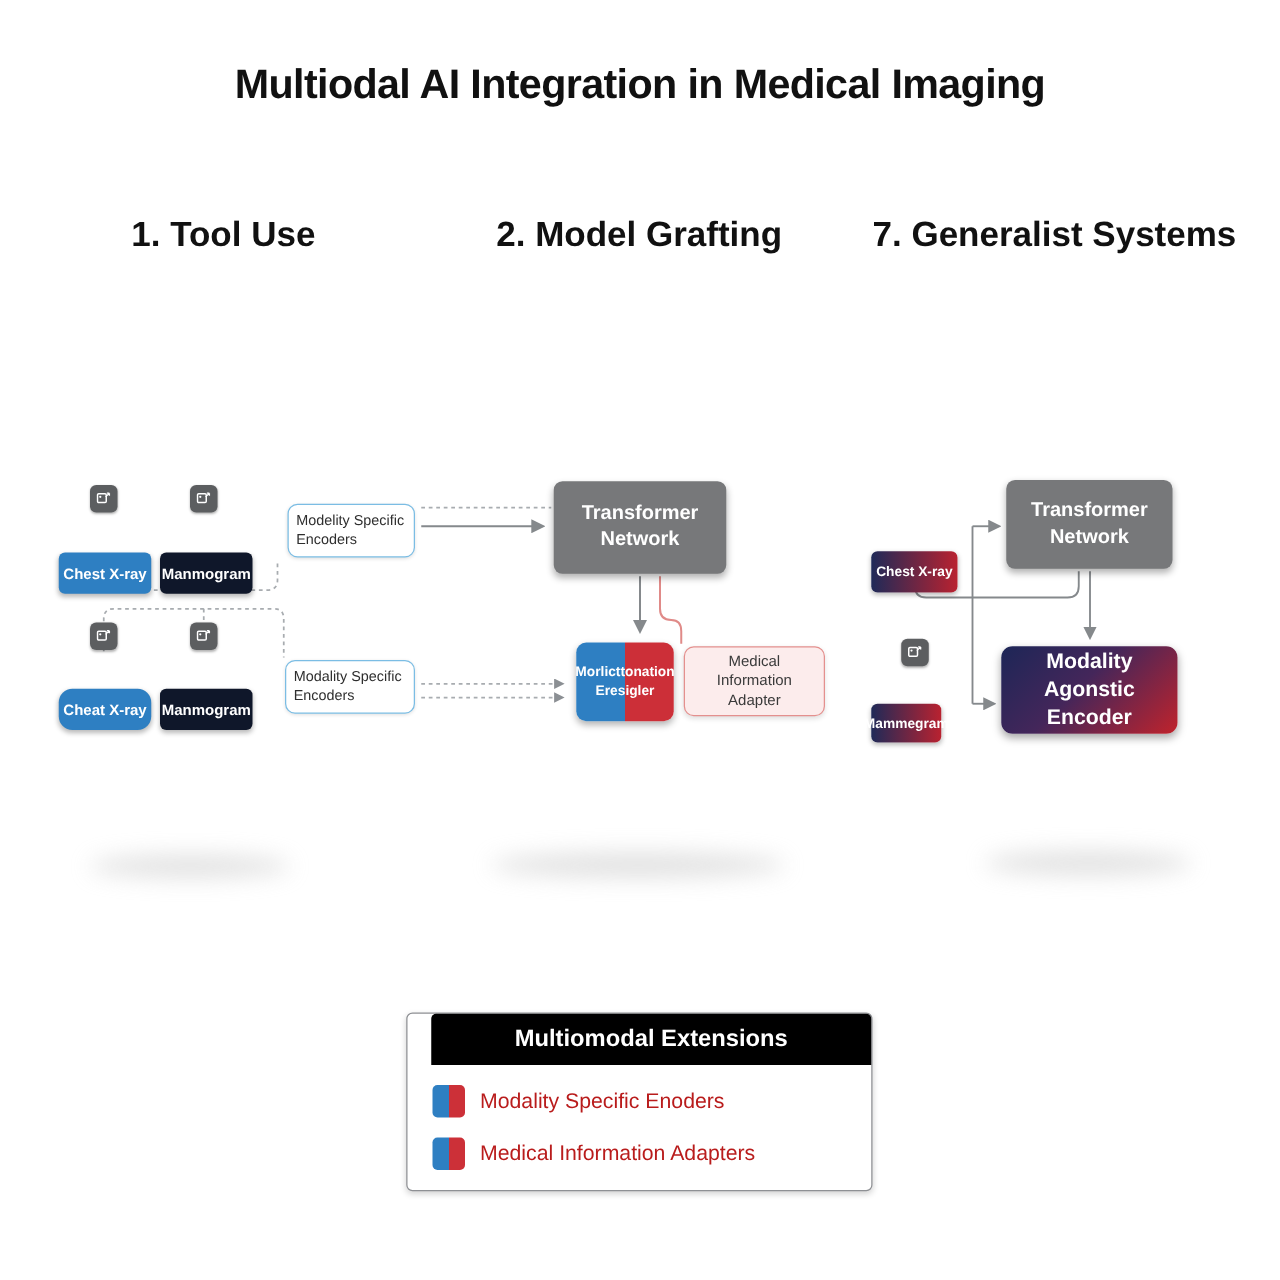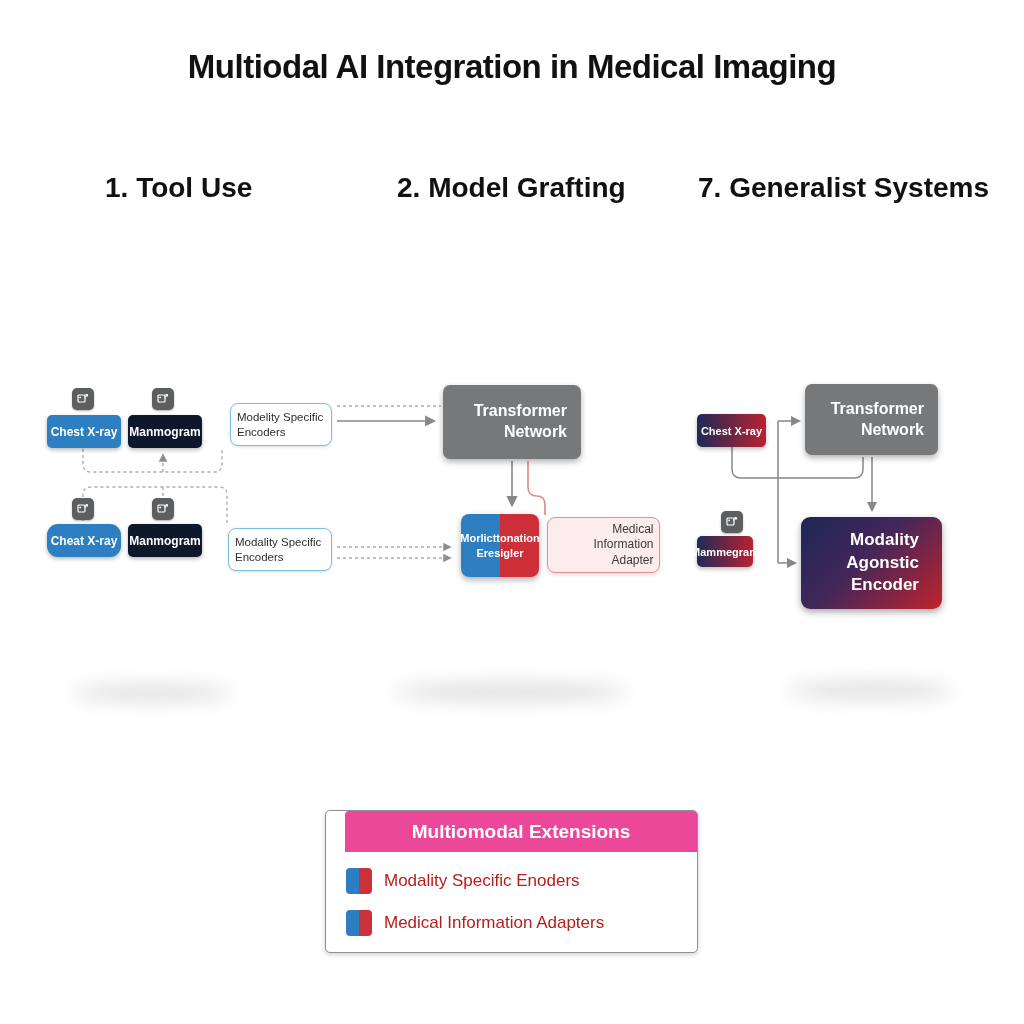--- a/index.html
+++ b/index.html
@@ -13,25 +13,26 @@
   }
   .heading{
     position:absolute;top:172px;font-size:28px;font-weight:bold;color:#111;white-space:nowrap;
   }
   .heading.h1{left:105px;}
   .heading.h2{left:397px;}
   .heading.h3{left:698px;}
 
   svg.wires{position:absolute;left:0;top:0;z-index:1;}
 
-  .node{position:absolute;z-index:2;box-sizing:border-box;display:flex;align-items:center;justify-content:center;text-align:right;}
+  .node{position:absolute;z-index:2;box-sizing:border-box;display:flex;align-items:center;justify-content:center;text-align:center;}
 
   .chip{
     border-radius:5px;color:#fff;font-weight:bold;font-size:12px;
     box-shadow:0 2px 4px rgba(0,0,0,0.28);
+    margin-top:27px;
   }
   .chip.blue{background:#2e7fc2;}
   .chip.red{background:#0f172a;}
   .chip.grad{background:linear-gradient(90deg,#1f2a58 0%,#b92230 100%);}
 
   .encoder-box{
     background:#ffffff;border:1.6px solid #7bbde4;border-radius:8px;
     font-size:11.5px;color:#2e2e2e;justify-content:flex-start;text-align:left;
     padding:4px 6px;line-height:1.25;box-shadow:0 1px 3px rgba(0,0,0,0.12);
   }
@@ -61,21 +62,21 @@
   .shadow-ellipse{
     position:absolute;z-index:0;background:#c9c9c9;border-radius:50%;filter:blur(9px);opacity:0.55;
   }
 
   .legend{
     position:absolute;left:325px;top:810px;width:373px;height:143px;z-index:2;
     background:#fff;border:1px solid #8e9094;border-radius:5px;
     box-shadow:0 2px 5px rgba(0,0,0,0.18);box-sizing:border-box;
   }
   .legend-header{
-    background:#ec4899;color:#fff;font-weight:bold;font-size:19px;
+    background:#000000;color:#fff;font-weight:bold;font-size:19px;
     height:41px;display:flex;align-items:center;justify-content:center;
     border-radius:4px 4px 0 0;
     margin-left:19px;
   }
   .legend-row{display:flex;align-items:center;gap:12px;margin:16px 0 0 20px;}
   .legend-swatch{
     width:26px;height:26px;border-radius:4px;flex:0 0 auto;
     background:linear-gradient(90deg,#2e7fc2 0 50%,#cc3038 50% 100%);
   }
   .legend-label{font-size:17px;color:#b91c1c;}
@@ -209,21 +210,21 @@
         <rect x="1" y="2" width="7" height="7" rx="1" fill="none" stroke="#fff" stroke-width="1.2"></rect>
         <circle cx="3.2" cy="4.4" r="0.9" fill="#fff"></circle>
         <path d="M7.5,4.5 L10.5,1.5 M10.5,1.5 h-2 M10.5,1.5 v2" stroke="#fff" stroke-width="1.1" fill="none"></path>
       </svg>
   </div>
 
   <div class="node chip grad" style="left:697px;top:536px;width:56px;height:31px;font-size:11px;">
     <span>Mammegram</span>
   </div>
 
-  <div class="node mae" style="left:801px;top:517px;width:141px;height:92px;">
+  <div class="node mae" style="left:801px;top:517px;width:141px;height:70px;">
     <span style="display:block;width:95px;">Modality Agonstic Encoder</span>
   </div>
 
   <div class="legend">
     <div class="legend-header">Multiomodal Extensions</div>
     <div class="legend-row">
       <span class="legend-swatch"></span>
       <span class="legend-label">Modality Specific Enoders</span>
     </div>
     <div class="legend-row">

